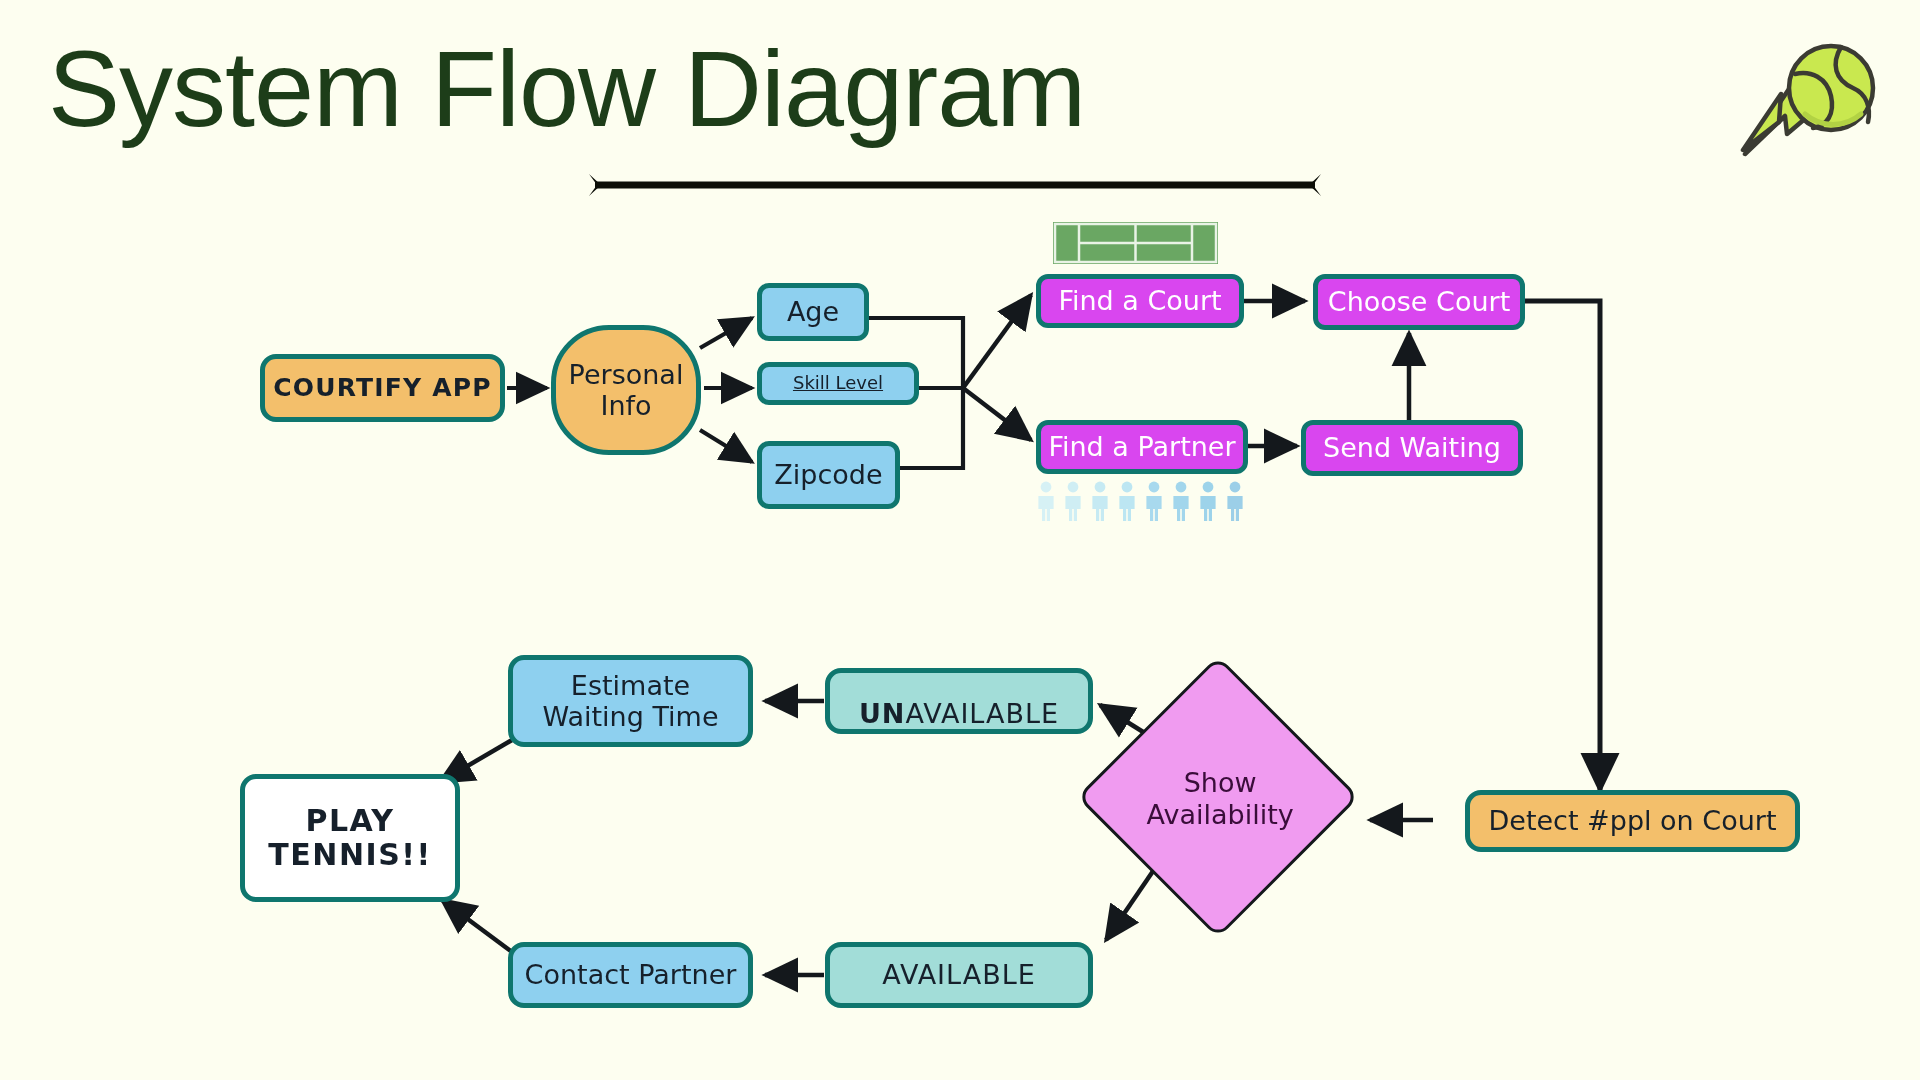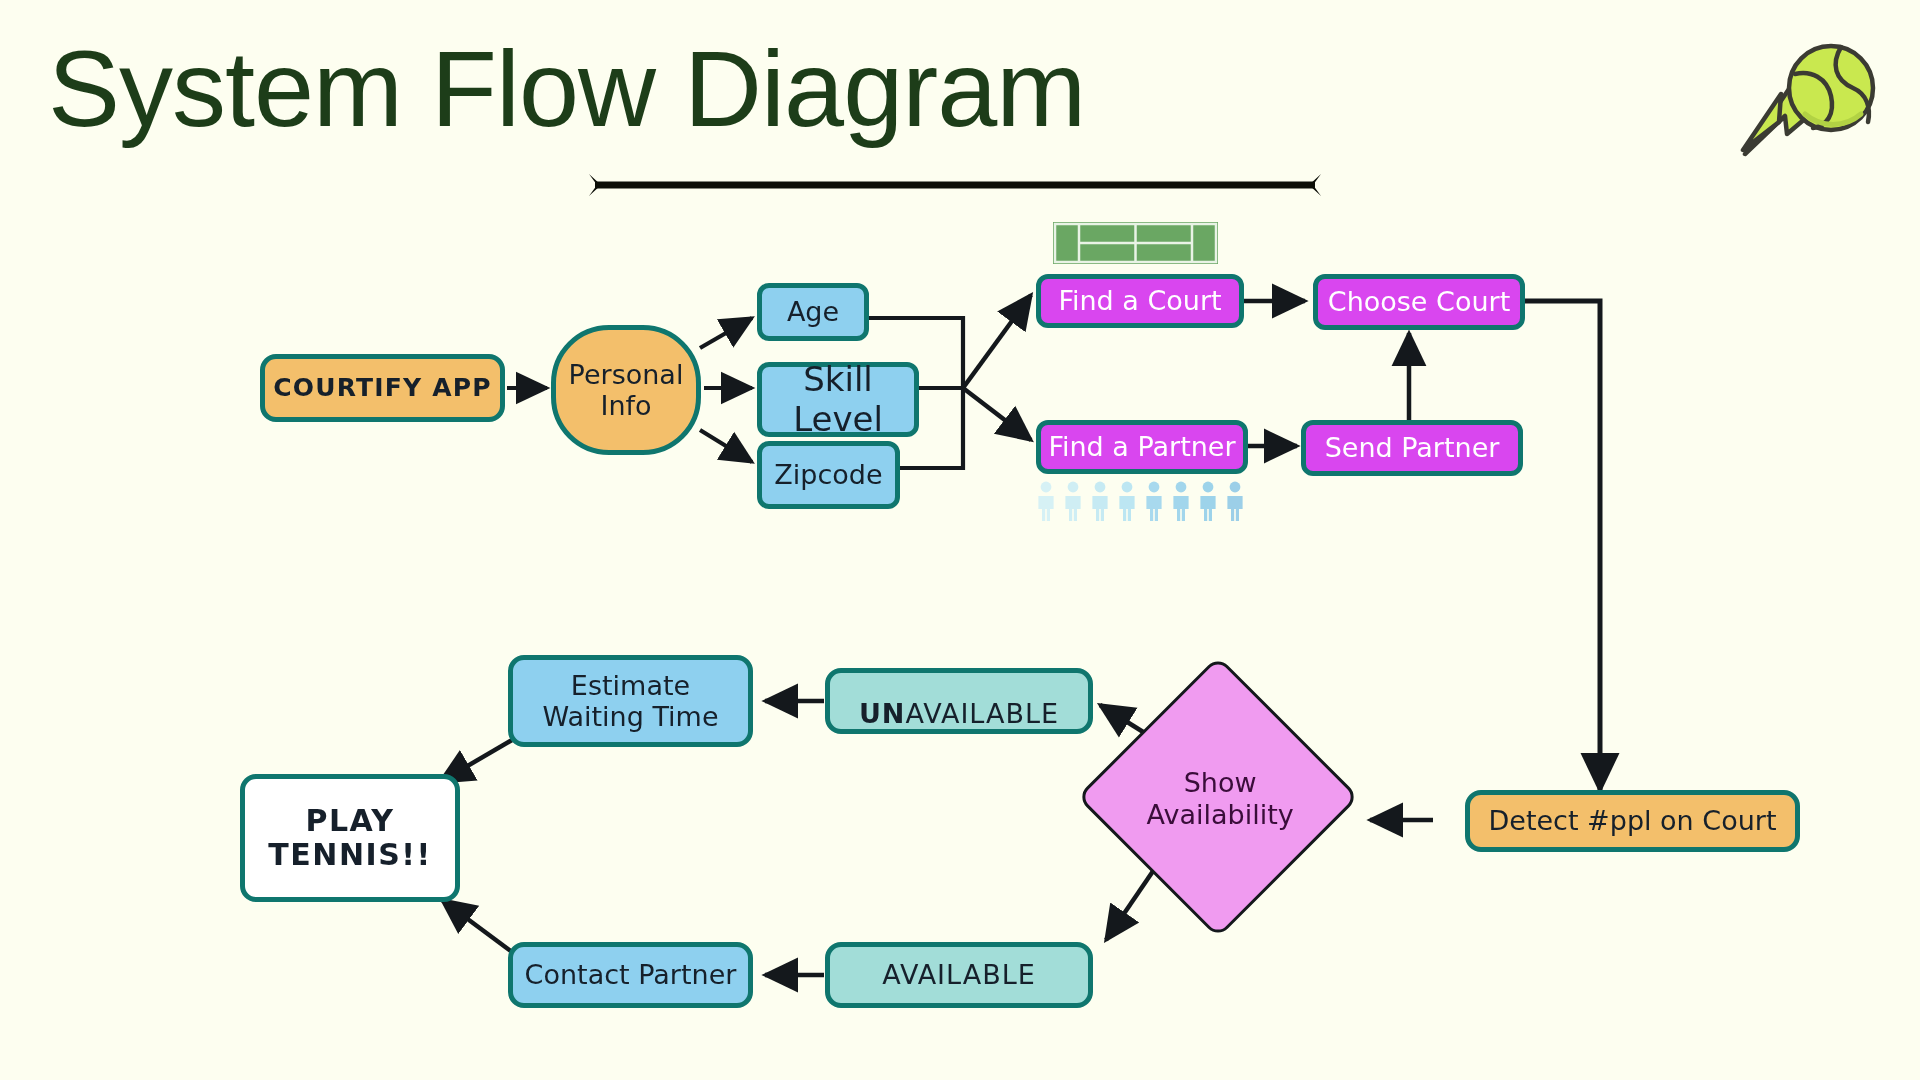--- a/index.html
+++ b/index.html
@@ -276,42 +276,42 @@
 
   <div class="node orange" style="left:551px; top:325px; width:150px; height:130px; font-size:27px; border-radius:58px; white-space:pre-line;">
     <span>Personal
 Info</span>
   </div>
 
   <div class="node blue r-sm" style="left:757px; top:283px; width:112px; height:58px; font-size:27px;">
     <span>Age</span>
   </div>
 
-  <div class="node blue r-sm" style="left:757px; top:362px; width:162px; height:75px; font-size:34px;">
+  <div class="node blue r-sm" style="left:757px; top:362px; width:162px; height:43px; font-size:18px;text-decoration:underline;">
     <span>Skill Level</span>
   </div>
 
   <div class="node blue r-sm" style="left:757px; top:441px; width:143px; height:68px; font-size:27px;">
     <span>Zipcode</span>
   </div>
 
   <div class="node purple r-sm" style="left:1036px; top:274px; width:208px; height:54px; font-size:27px;">
     <span>Find a Court</span>
   </div>
 
   <div class="node purple r-sm" style="left:1313px; top:274px; width:212px; height:56px; font-size:27px;">
     <span>Choose Court</span>
   </div>
 
   <div class="node purple r-sm" style="left:1036px; top:420px; width:212px; height:54px; font-size:27px;">
     <span>Find a Partner</span>
   </div>
 
   <div class="node purple r-sm" style="left:1301px; top:420px; width:222px; height:56px; font-size:27px;">
-    <span>Send Partner</span>
+    <span>Send Waiting</span>
   </div>
 
   <div class="node orange r-md" style="left:1432px; top:790px; width:335px; height:62px; font-size:27px;margin-left:33px;">
     <span>Detect #ppl on Court</span>
   </div>
 
   <div id="n-show-availability">
     <div class="dia-label">Show
 Availability</div>
   </div>

